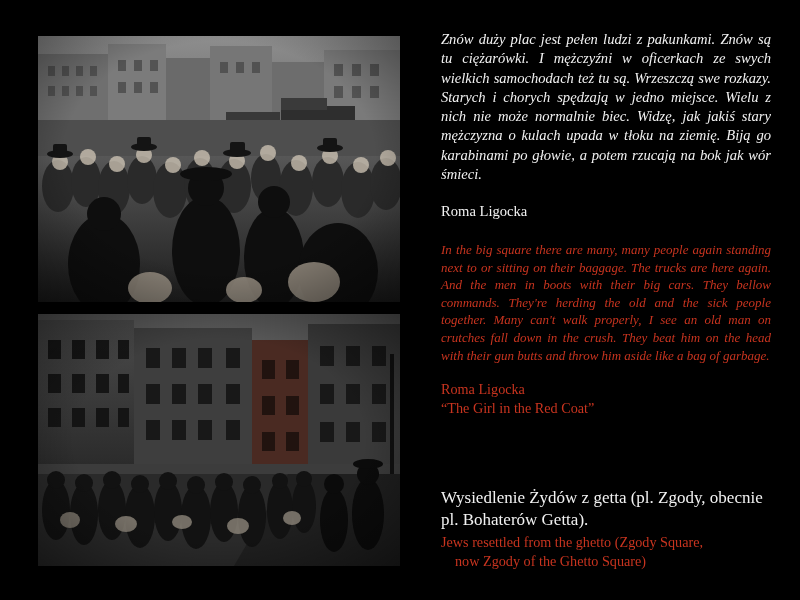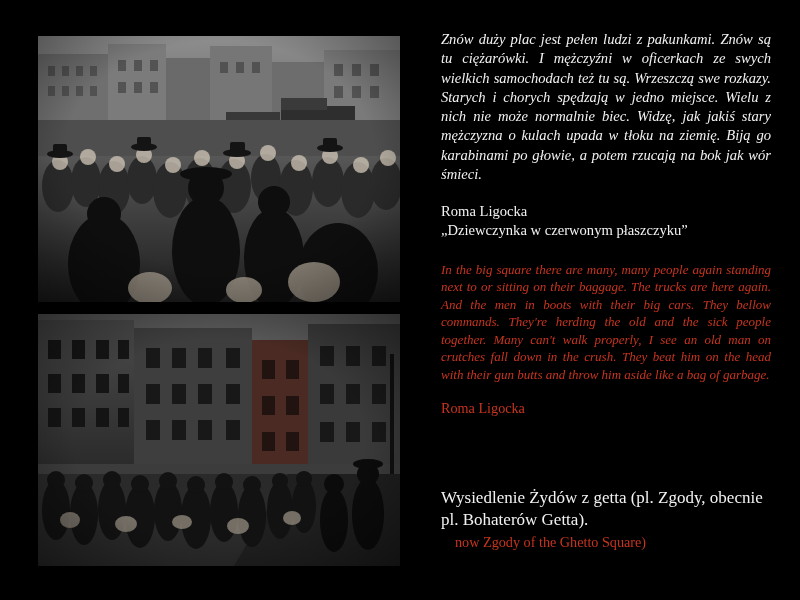--- a/index.html
+++ b/index.html
@@ -350,30 +350,31 @@
       <rect x="0" y="0" width="362" height="252" fill="url(#vigB)"></rect>
     </svg>
   </div>
 
   <div class="textcol">
 
     <p class="pl-quote">Znów duży plac jest pełen ludzi z pakunkami. Znów są tu ciężarówki. I mężczyźni w oficerkach ze swych wielkich samochodach też tu są. Wrzeszczą swe rozkazy. Starych i chorych spędzają w jedno miejsce. Wielu z nich nie może normalnie biec. Widzę, jak jakiś stary mężczyzna o kulach upada w tłoku na ziemię. Biją go karabinami po głowie, a potem rzucają na bok jak wór śmieci.</p>
 
     <div class="pl-attrib">
       <span class="line">Roma Ligocka</span>
-      <span class="line">„Dziewczynka w czerwonym płaszczyku”</span>
     </div>
 
     <p class="en-quote">In the big square there are many, many people again standing next to or sitting on their baggage. The trucks are here again. And the men in boots with their big cars. They bellow commands. They're herding the old and the sick people together. Many can't walk properly, I see an old man on crutches fall down in the crush. They beat him on the head with their gun butts and throw him aside like a bag of garbage.</p>
 
     <div class="en-attrib">
       <span class="line">Roma Ligocka</span>
+      <span class="line">“The Girl in the Red Coat”</span>
     </div>
   </div>
 
   <div class="caption">
     <p class="cap-pl">Wysiedlenie Żydów z getta (pl. Zgody, obecnie pl. Bohaterów Getta).</p>
     <p class="cap-en">
+      <span class="line">Jews resettled from the ghetto (Zgody Square,</span>
       <span class="line indent">now Zgody of the Ghetto Square)</span>
     </p>
   </div>
 
 </div>
 
 </body></html>

